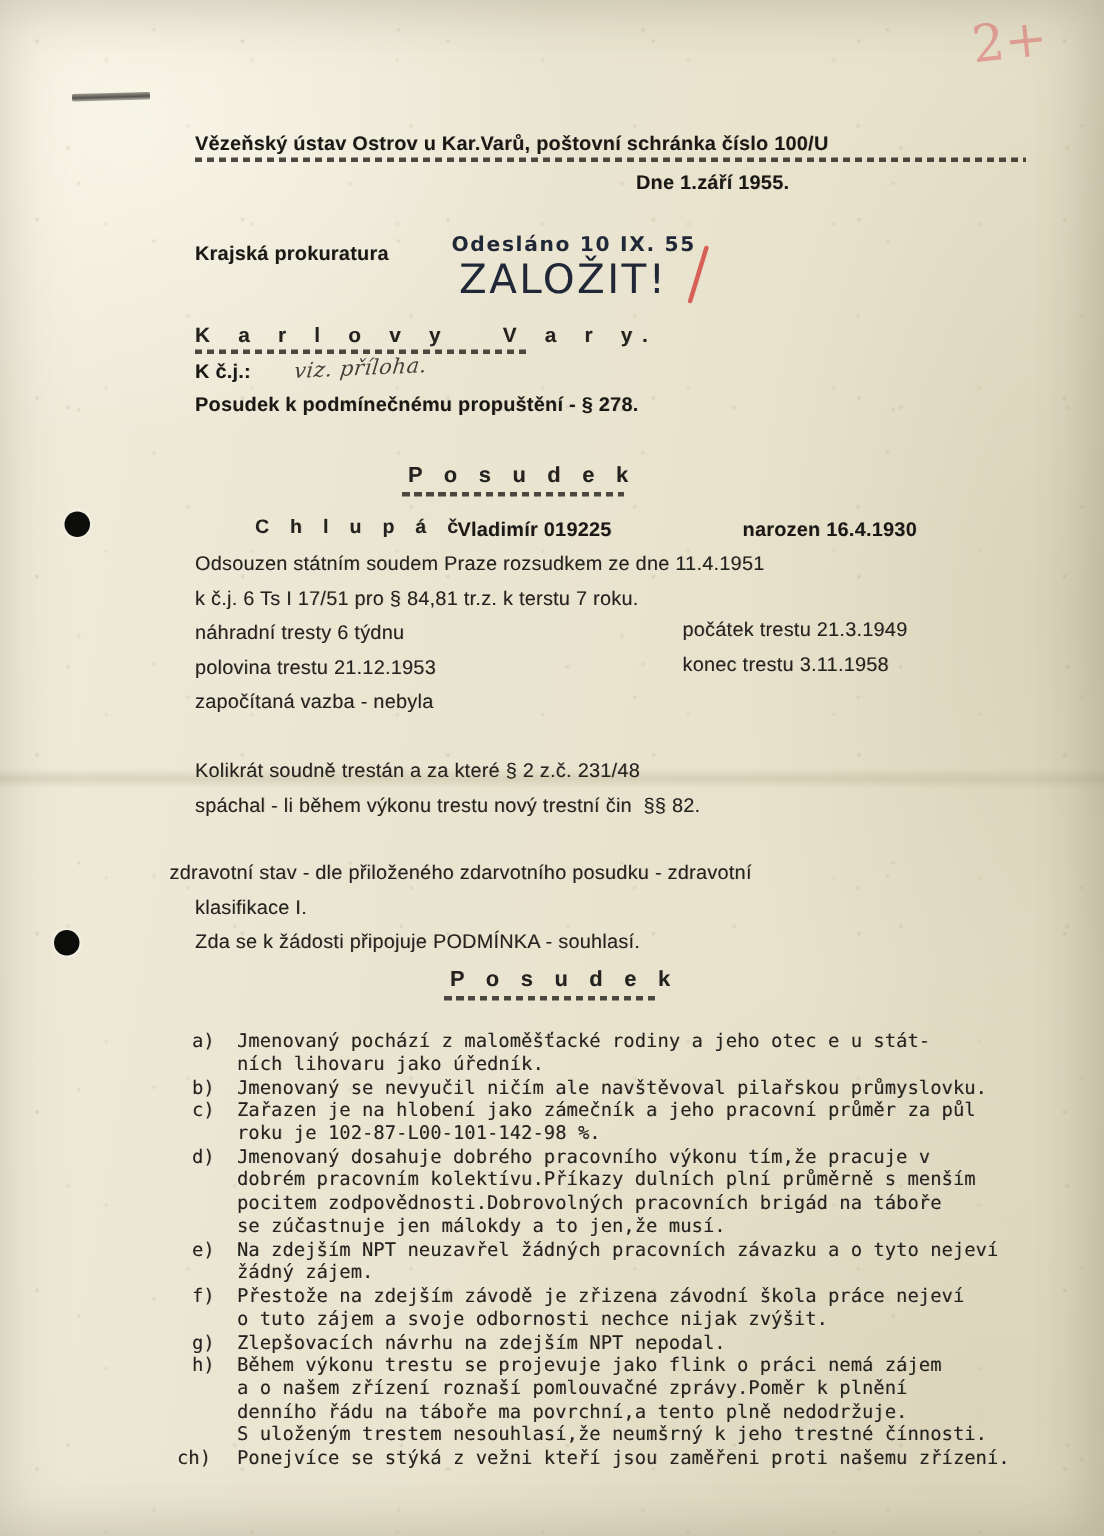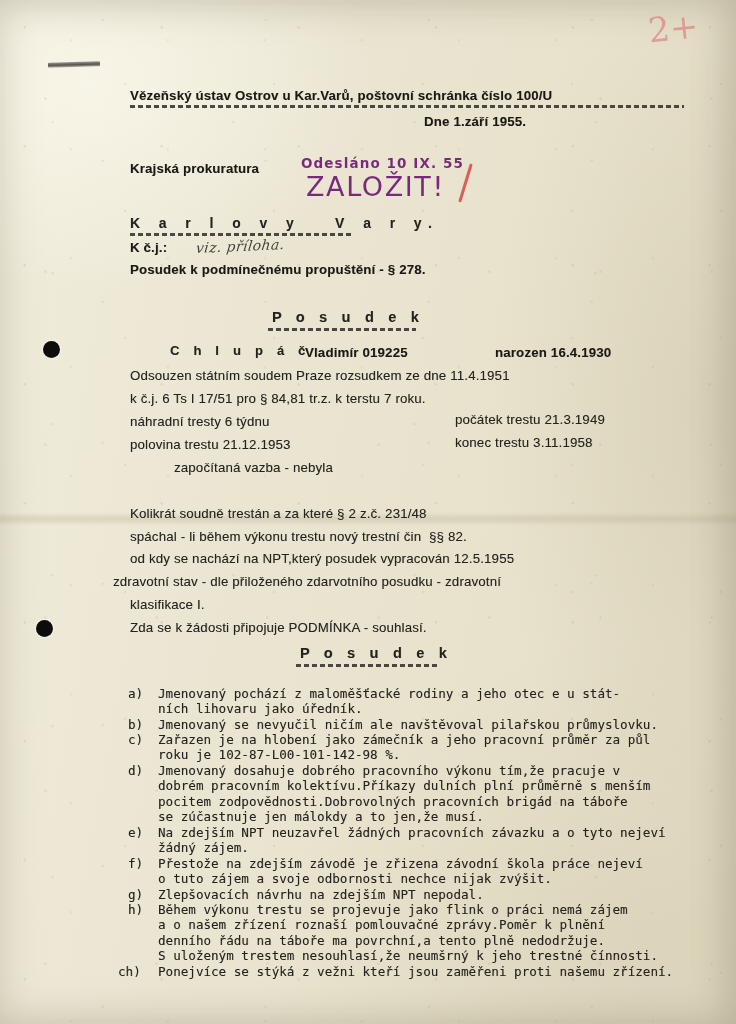--- a/index.html
+++ b/index.html
@@ -89,21 +89,21 @@
   .uline-dotted {
     position: absolute;
     height: 3px;
     background-image: repeating-linear-gradient(90deg, #26251f 0 5px, transparent 5px 8px);
     opacity: .82;
   }
 
   
   .stamp-red {
     position: absolute;
-    color: #701a75;
+    color: #0f172a;
     font-family: "DejaVu Sans", "Liberation Sans", sans-serif;
     white-space: pre;
     opacity: .92;
   }
   .stamp-sent {
     font-size: 13.5px;
     letter-spacing: 1.1px;
     font-weight: 600;
   }
   .stamp-file {
@@ -198,24 +198,23 @@
   <div class="tw bold" style="left:495px; top:345px;"><span>narozen</span> <span>16.4.1930</span></div>
 
   <div class="tw" style="left:130px; top:368px;">Odsouzen státním soudem Praze rozsudkem ze dne 11.4.1951</div>
   <div class="tw" style="left:130px; top:391px;">k č.j. 6 Ts I 17/51 pro § 84,81 tr.z. k terstu 7 roku.</div>
 
   <div class="tw" style="left:130px; top:414px;">náhradní tresty 6 týdnu</div>
   <div class="tw" style="left:455px; top:412px;">počátek trestu 21.3.1949</div>
   <div class="tw" style="left:130px; top:437px;">polovina trestu 21.12.1953</div>
   <div class="tw" style="left:455px; top:435px;">konec trestu 3.11.1958</div>
 
-  <div class="tw" style="left:130px; top:460px;margin-left:44px;">započítaná vazba - nebyla</div>
+  <div class="tw" style="left:130px; top:460px;">započítaná vazba - nebyla</div>
   <div class="tw" style="left:130px; top:506px;">Kolikrát soudně trestán a za které § 2 z.č. 231/48</div>
   <div class="tw" style="left:130px; top:529px;">spáchal - li během výkonu trestu nový trestní čin  §§ 82.</div>
-  <div class="tw" style="left:130px; top:551px;">od kdy se nachází na NPT,který posudek vypracován 12.5.1955</div>
   <div class="tw" style="left:113px; top:574px;">zdravotní stav - dle přiloženého zdarvotního posudku - zdravotní</div>
   <div class="tw" style="left:130px; top:597px;">klasifikace I.</div>
   <div class="tw" style="left:130px; top:620px;">Zda se k žádosti připojuje PODMÍNKA - souhlasí.</div>
 
   <div class="tw spaced" style="left:300px; top:645px; font-size:14.5px;">P o s u d e k</div>
   <div class="uline-dotted" style="left:296px; top:664px; width:144px;"></div>
 
   <div class="list-item" style="left:128px; top:686px;">
     <span class="list-label">a)</span>
     <span class="list-body">     Jmenovaný pochází z maloměšťacké rodiny a jeho otec  e u stát-

